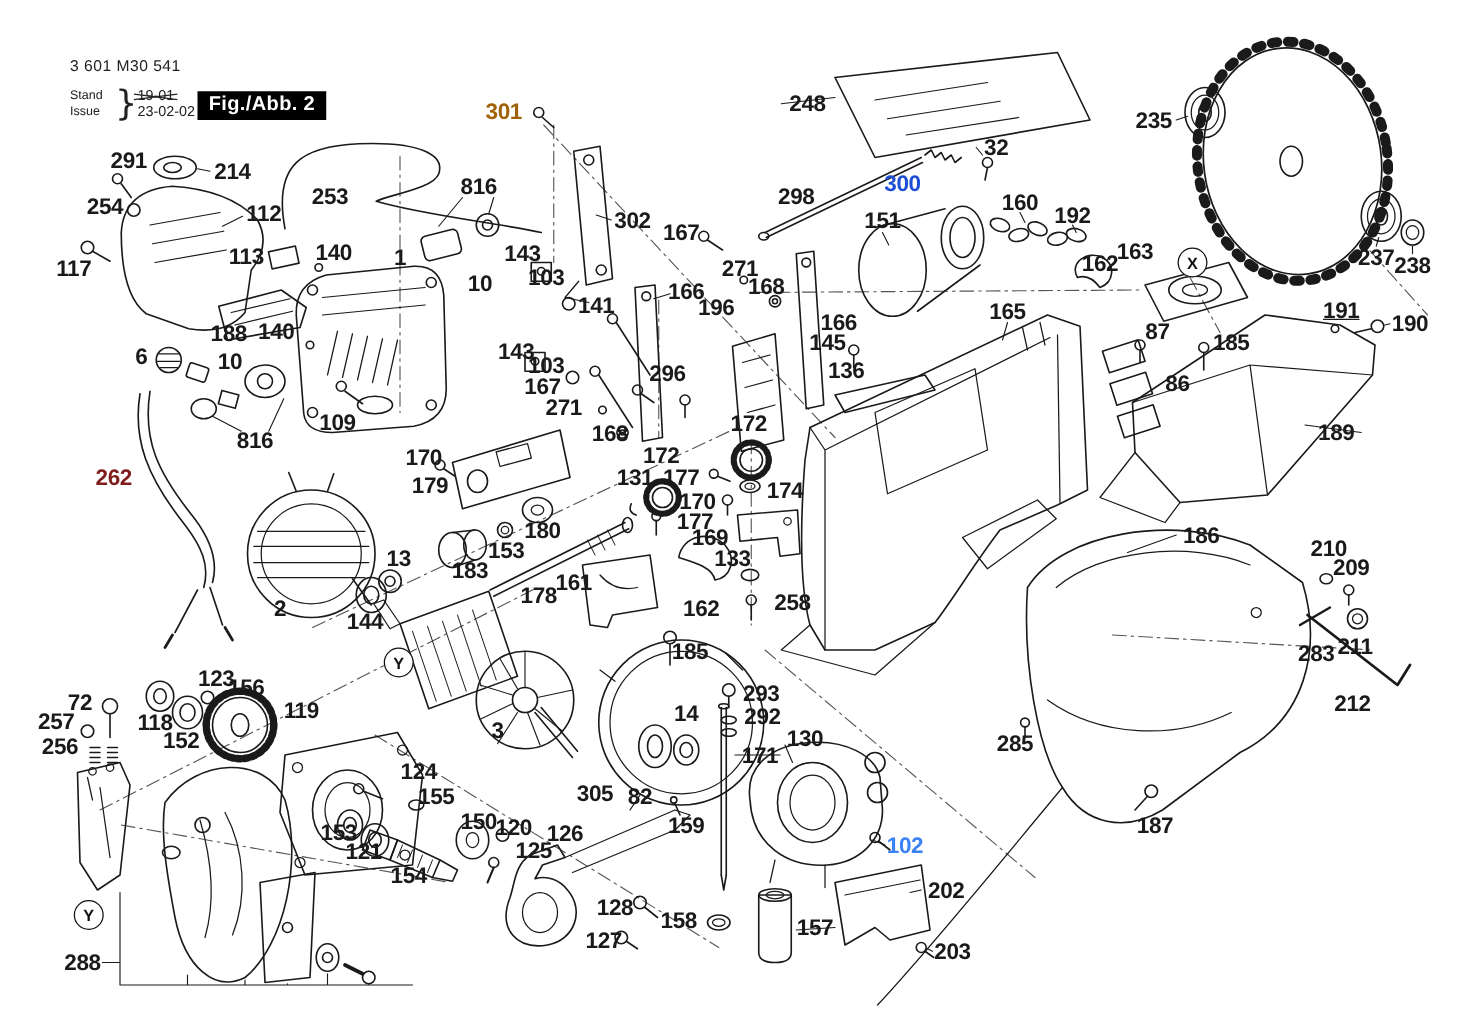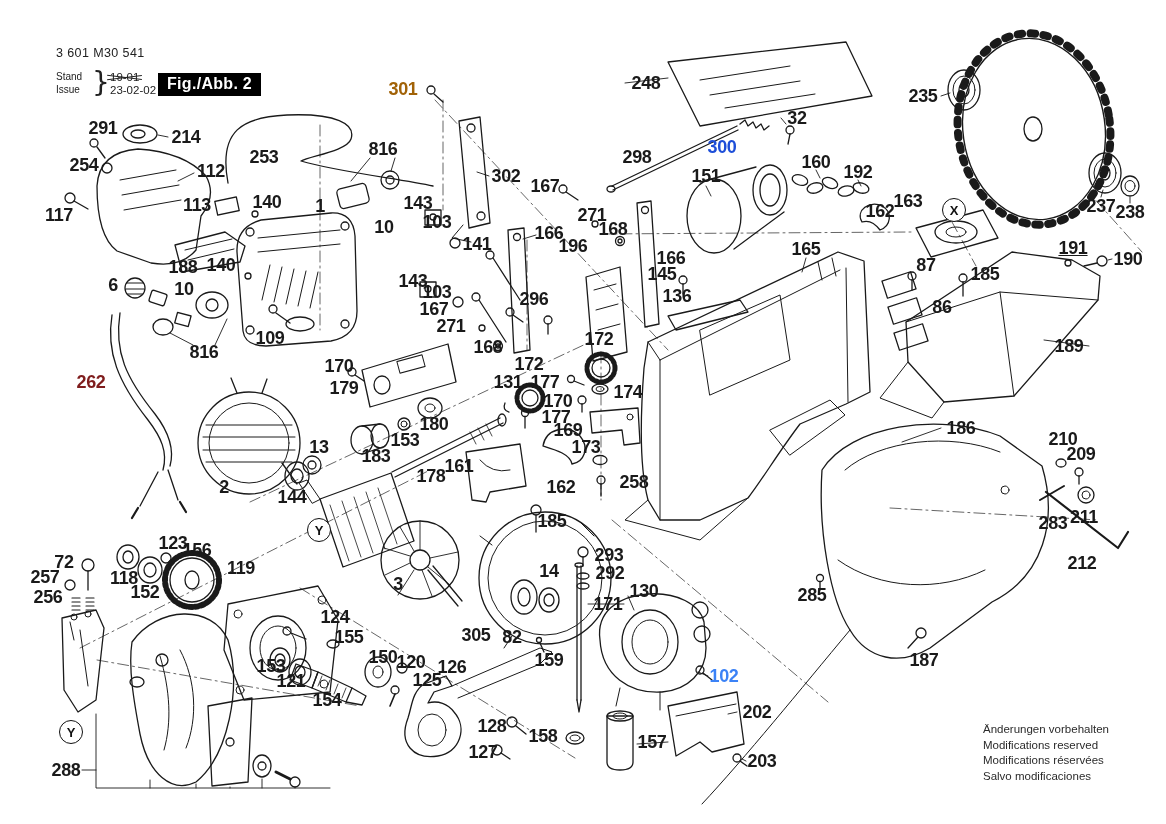--- a/index.html
+++ b/index.html
@@ -539,21 +539,21 @@
       <span class="plabel" style="left: 1069px; top: 346px; color: rgb(26, 26, 26);">189</span>
       <span class="plabel" style="left: 339px; top: 366px; color: rgb(26, 26, 26);">170</span>
       <span class="plabel" style="left: 344px; top: 388px; color: rgb(26, 26, 26);">179</span>
       <span class="plabel" style="left: 529px; top: 364px; color: rgb(26, 26, 26);">172</span>
       <span class="plabel" style="left: 599px; top: 339px; color: rgb(26, 26, 26);">172</span>
       <span class="plabel" style="left: 508px; top: 382px; color: rgb(26, 26, 26);">131</span>
       <span class="plabel" style="left: 545px; top: 382px; color: rgb(26, 26, 26);">177</span>
       <span class="plabel" style="left: 558px; top: 401px; color: rgb(26, 26, 26);">170</span>
       <span class="plabel" style="left: 556px; top: 417px; color: rgb(26, 26, 26);">177</span>
       <span class="plabel" style="left: 568px; top: 430px; color: rgb(26, 26, 26);">169</span>
-      <span class="plabel" style="left: 586px; top: 447px; color: rgb(26, 26, 26);">173</span>
+      <span class="plabel" style="left: 586px; top: 447px; color: rgb(26, 26, 26);">133</span>
       <span class="plabel" style="left: 628px; top: 392px; color: rgb(26, 26, 26);">174</span>
       <span class="plabel" style="left: 434px; top: 424px; color: rgb(26, 26, 26);">180</span>
       <span class="plabel" style="left: 405px; top: 440px; color: rgb(26, 26, 26);">153</span>
       <span class="plabel" style="left: 376px; top: 456px; color: rgb(26, 26, 26);">183</span>
       <span class="plabel" style="left: 319px; top: 447px; color: rgb(26, 26, 26);">13</span>
       <span class="plabel" style="left: 431px; top: 476px; color: rgb(26, 26, 26);">178</span>
       <span class="plabel" style="left: 459px; top: 466px; color: rgb(26, 26, 26);">161</span>
       <span class="plabel" style="left: 561px; top: 487px; color: rgb(26, 26, 26);">162</span>
       <span class="plabel" style="left: 552px; top: 521px; color: rgb(26, 26, 26);">185</span>
       <span class="plabel" style="left: 634px; top: 482px; color: rgb(26, 26, 26);">258</span>
@@ -602,19 +602,13 @@
       <span class="plabel" style="left: 652px; top: 742px; color: rgb(26, 26, 26);">157</span>
       <span class="plabel" style="left: 762px; top: 761px; color: rgb(26, 26, 26);">203</span>
     </div>
 
   <div id="markers-layer">
       <span class="marker" style="left: 954px; top: 210px;">X</span>
       <span class="marker" style="left: 319px; top: 530px;">Y</span>
       <span class="marker" style="left: 71px; top: 732px;">Y</span>
     </div>
 
-  <div class="legal" id="legal">
-      <div>Änderungen vorbehalten</div>
-      <div>Modifications reserved</div>
-      <div>Modifications réservées</div>
-      <div>Salvo modificaciones</div>
-    </div>
 </div>
 
 </body></html>

